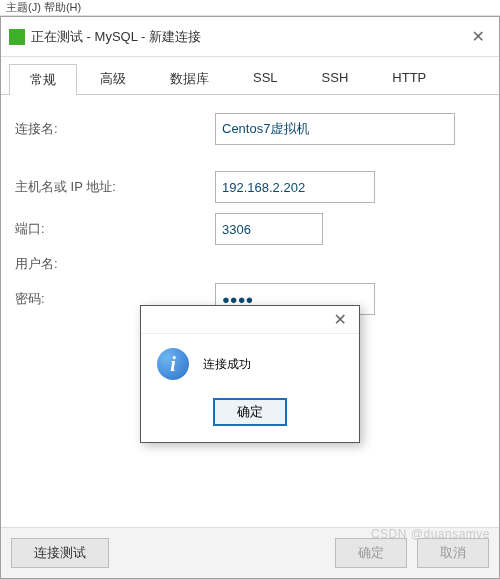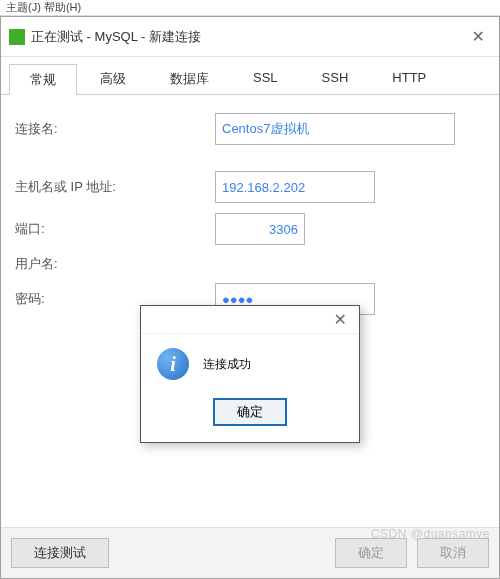--- a/index.html
+++ b/index.html
@@ -10,24 +10,24 @@
 .titlebar-icon { width: 16px; height: 16px; background: #3fae29; margin-right: 6px; }
 .titlebar-text { flex: 1; font-size: 13px; color: #333; }
 .close-x { font-size: 16px; color: #666; cursor: pointer; padding: 0 6px; }
 .tabs { display: flex; padding: 6px 8px 0 8px; border-bottom: 1px solid #ccc; gap: 2px; }
 .tab { padding: 6px 20px; font-size: 13px; color: #333; cursor: pointer; border: 1px solid transparent; border-bottom: none; }
 .tab.active { border-color: #ccc; background: #fff; position: relative; top: 1px; }
 .form { padding: 18px 14px; flex: 1; }
 .row { display: flex; align-items: center; margin-bottom: 10px; }
 .row.gap { margin-top: 26px; }
 .label { width: 200px; color: #555; font-size: 13px; }
-.field { border: 1px solid #b5b5b5; height: 24px; padding: 15px 6px; font-size: 13px; color: #3b82f6; background: #fff; }
+.field { border: 1px solid #b5b5b5; height: 24px; padding: 15px 6px; font-size: 13px; color: #0c4a6e; background: #fff; }
 .field.wide { width: 240px; }
 .field.med { width: 160px; }
-.field.small { width: 90px; text-align: right; }
+.field.small { width: 108px; }
 .cbrow { margin-left: 200px; display: flex; align-items: center; gap: 6px; color: #888; font-size: 13px; }
 .cbrow input { accent-color: #888; }
 .footer { display: flex; padding: 10px; gap: 10px; border-top: 1px solid #ddd; background: #f3f3f3; }
 .btn { background: #e6e6e6; border: 1px solid #bcbcbc; padding: 5px 22px; font-size: 13px; color: #333; cursor: pointer; }
 .btn.dim { color: #999; }
 .spacer { flex: 1; }
 .modal { position: absolute; left: 140px; top: 305px; width: 220px; background: #fff; border: 1px solid #555; box-shadow: 3px 3px 10px rgba(0,0,0,.25); }
 .modal-title { display: flex; justify-content: flex-end; align-items: center; height: 28px; padding: 0 6px; border-bottom: 1px solid #eee; }
 .modal-body { display: flex; align-items: center; gap: 14px; padding: 14px 16px 10px; }
 .info-icon { width: 32px; height: 32px; border-radius: 50%; background: radial-gradient(circle at 30% 30%, #6fb6f2, #2a6fc9); display: flex; align-items: center; justify-content: center; color: #fff; font-size: 20px; font-weight: bold; font-style: italic; font-family: Georgia, serif; }

